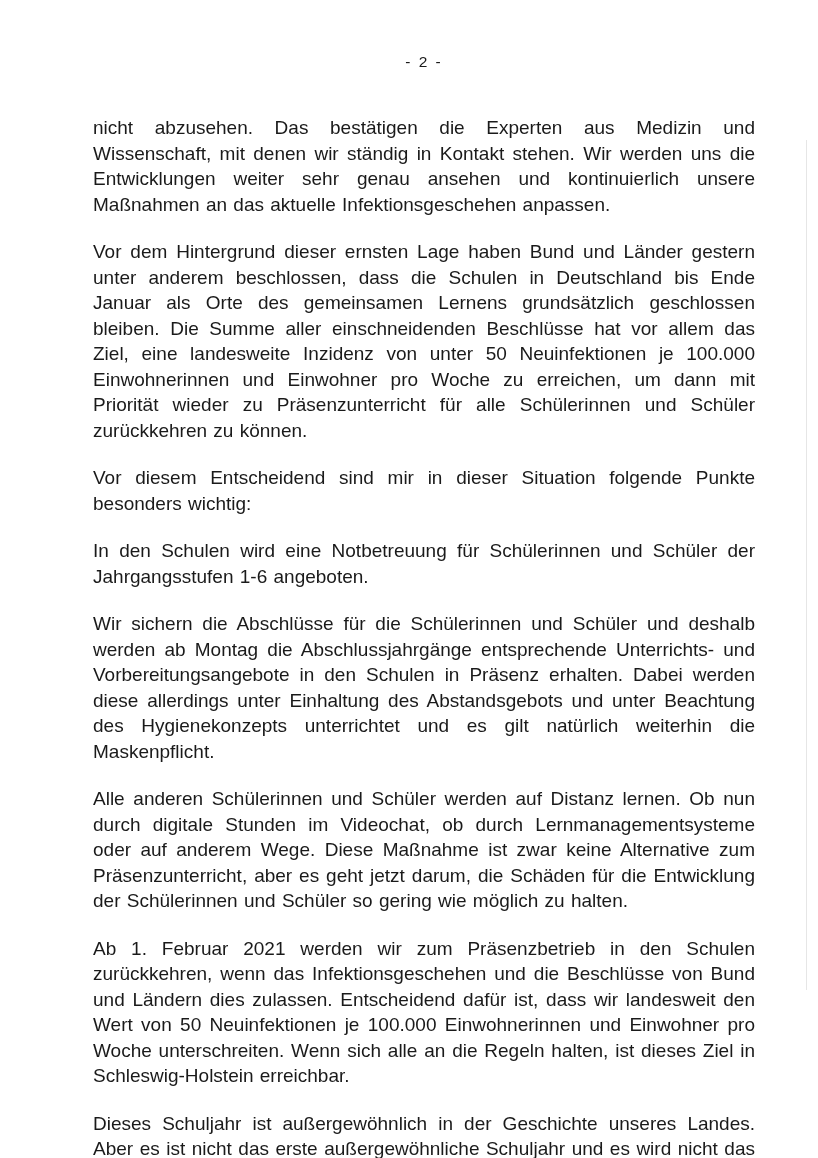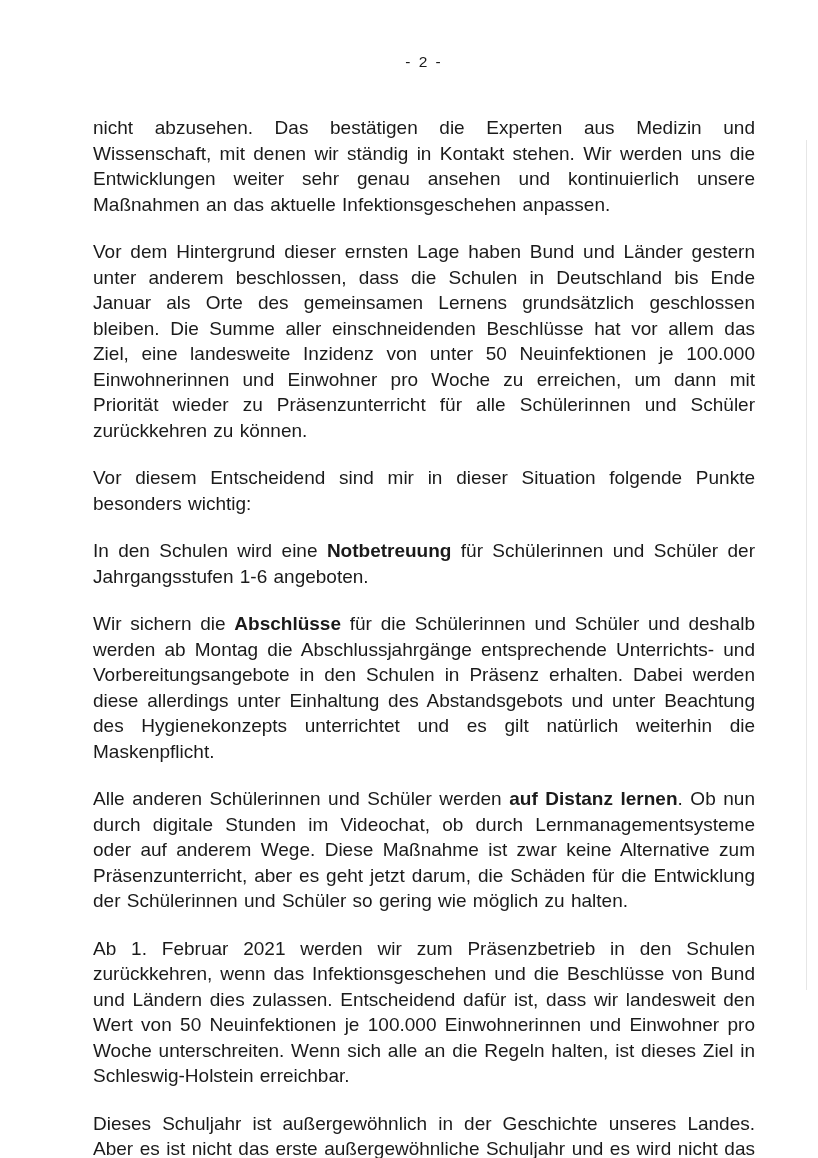--- a/index.html
+++ b/index.html
@@ -34,21 +34,21 @@
   .content p {
     margin: 0 0 22px 0;
     font-size: 19px;
     line-height: 25.5px;
     text-align: justify;
     text-justify: inter-word;
     word-spacing: 1px;
     color: #1a1a1a;
   }
   .content p strong {
-    font-weight: bold;
+    font-weight: normal;
   }
   .scan-line {
     position: absolute;
     top: 140px;
     left: 806px;
     width: 1px;
     height: 850px;
     background: #e6e6e6;
   }
 </style>

